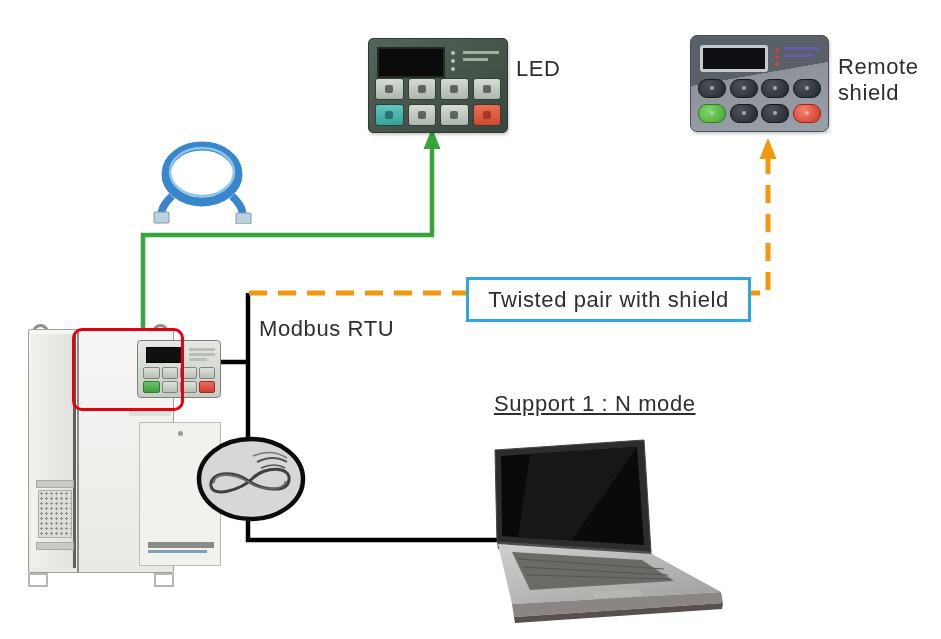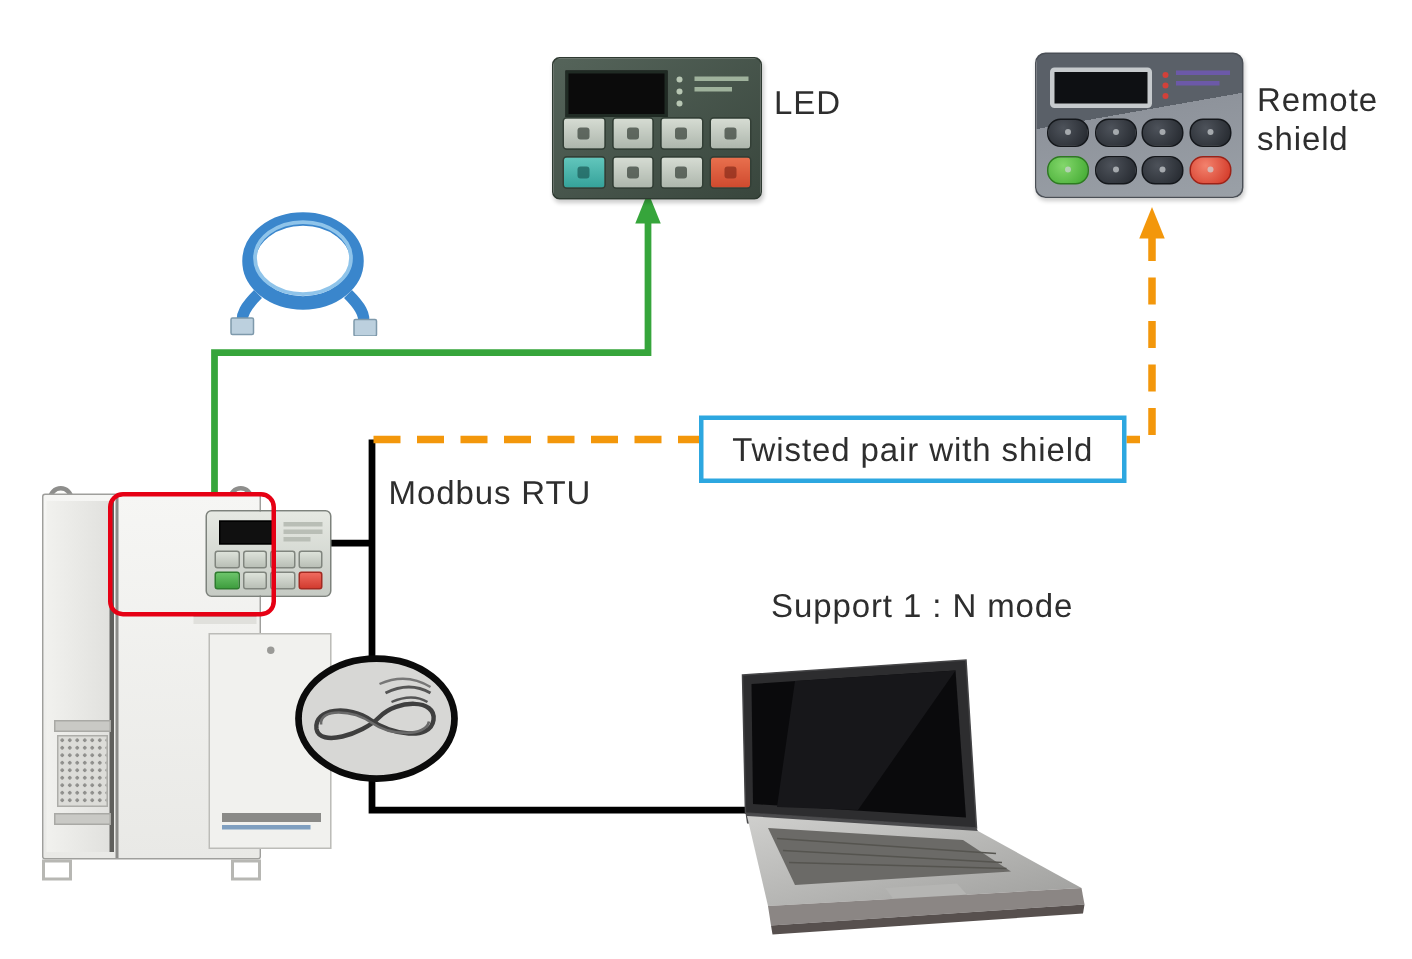--- a/index.html
+++ b/index.html
@@ -9,21 +9,21 @@
   }
 
   
   #lines { position:absolute; left:0; top:0; z-index:0; }
 
   
   .lbl { position:absolute; font-size:22px; letter-spacing:.6px; color:#2e2e2e; z-index:5; white-space:pre-line; }
   #led-label    { left:516px; top:56px; }
   #remote-label { left:838px; top:54px; width:100px; line-height:26px; }
   #modbus-label { left:259px; top:316px; }
-  #support-label{ left:514px; top:391px; }
+  #support-label{ left:494px; top:391px;text-decoration:underline; }
   #callout {
     position:absolute; left:466px; top:233px; width:285px; height:45px;
     border:3px solid #2da7e0; background:#ffffff; box-sizing:border-box;
     display:flex; align-items:center; justify-content:center;
     font-size:22px; letter-spacing:.6px; z-index:5;margin-top:44px;
   }
 
   
   #vfd { position:absolute; left:26px; top:324px; width:150px; height:270px; z-index:1; }
   .vfd-eye { position:absolute; width:11px; height:11px; border:3px solid #8e8e8c; border-radius:50%; background:#fdfdfb; top:0; }

